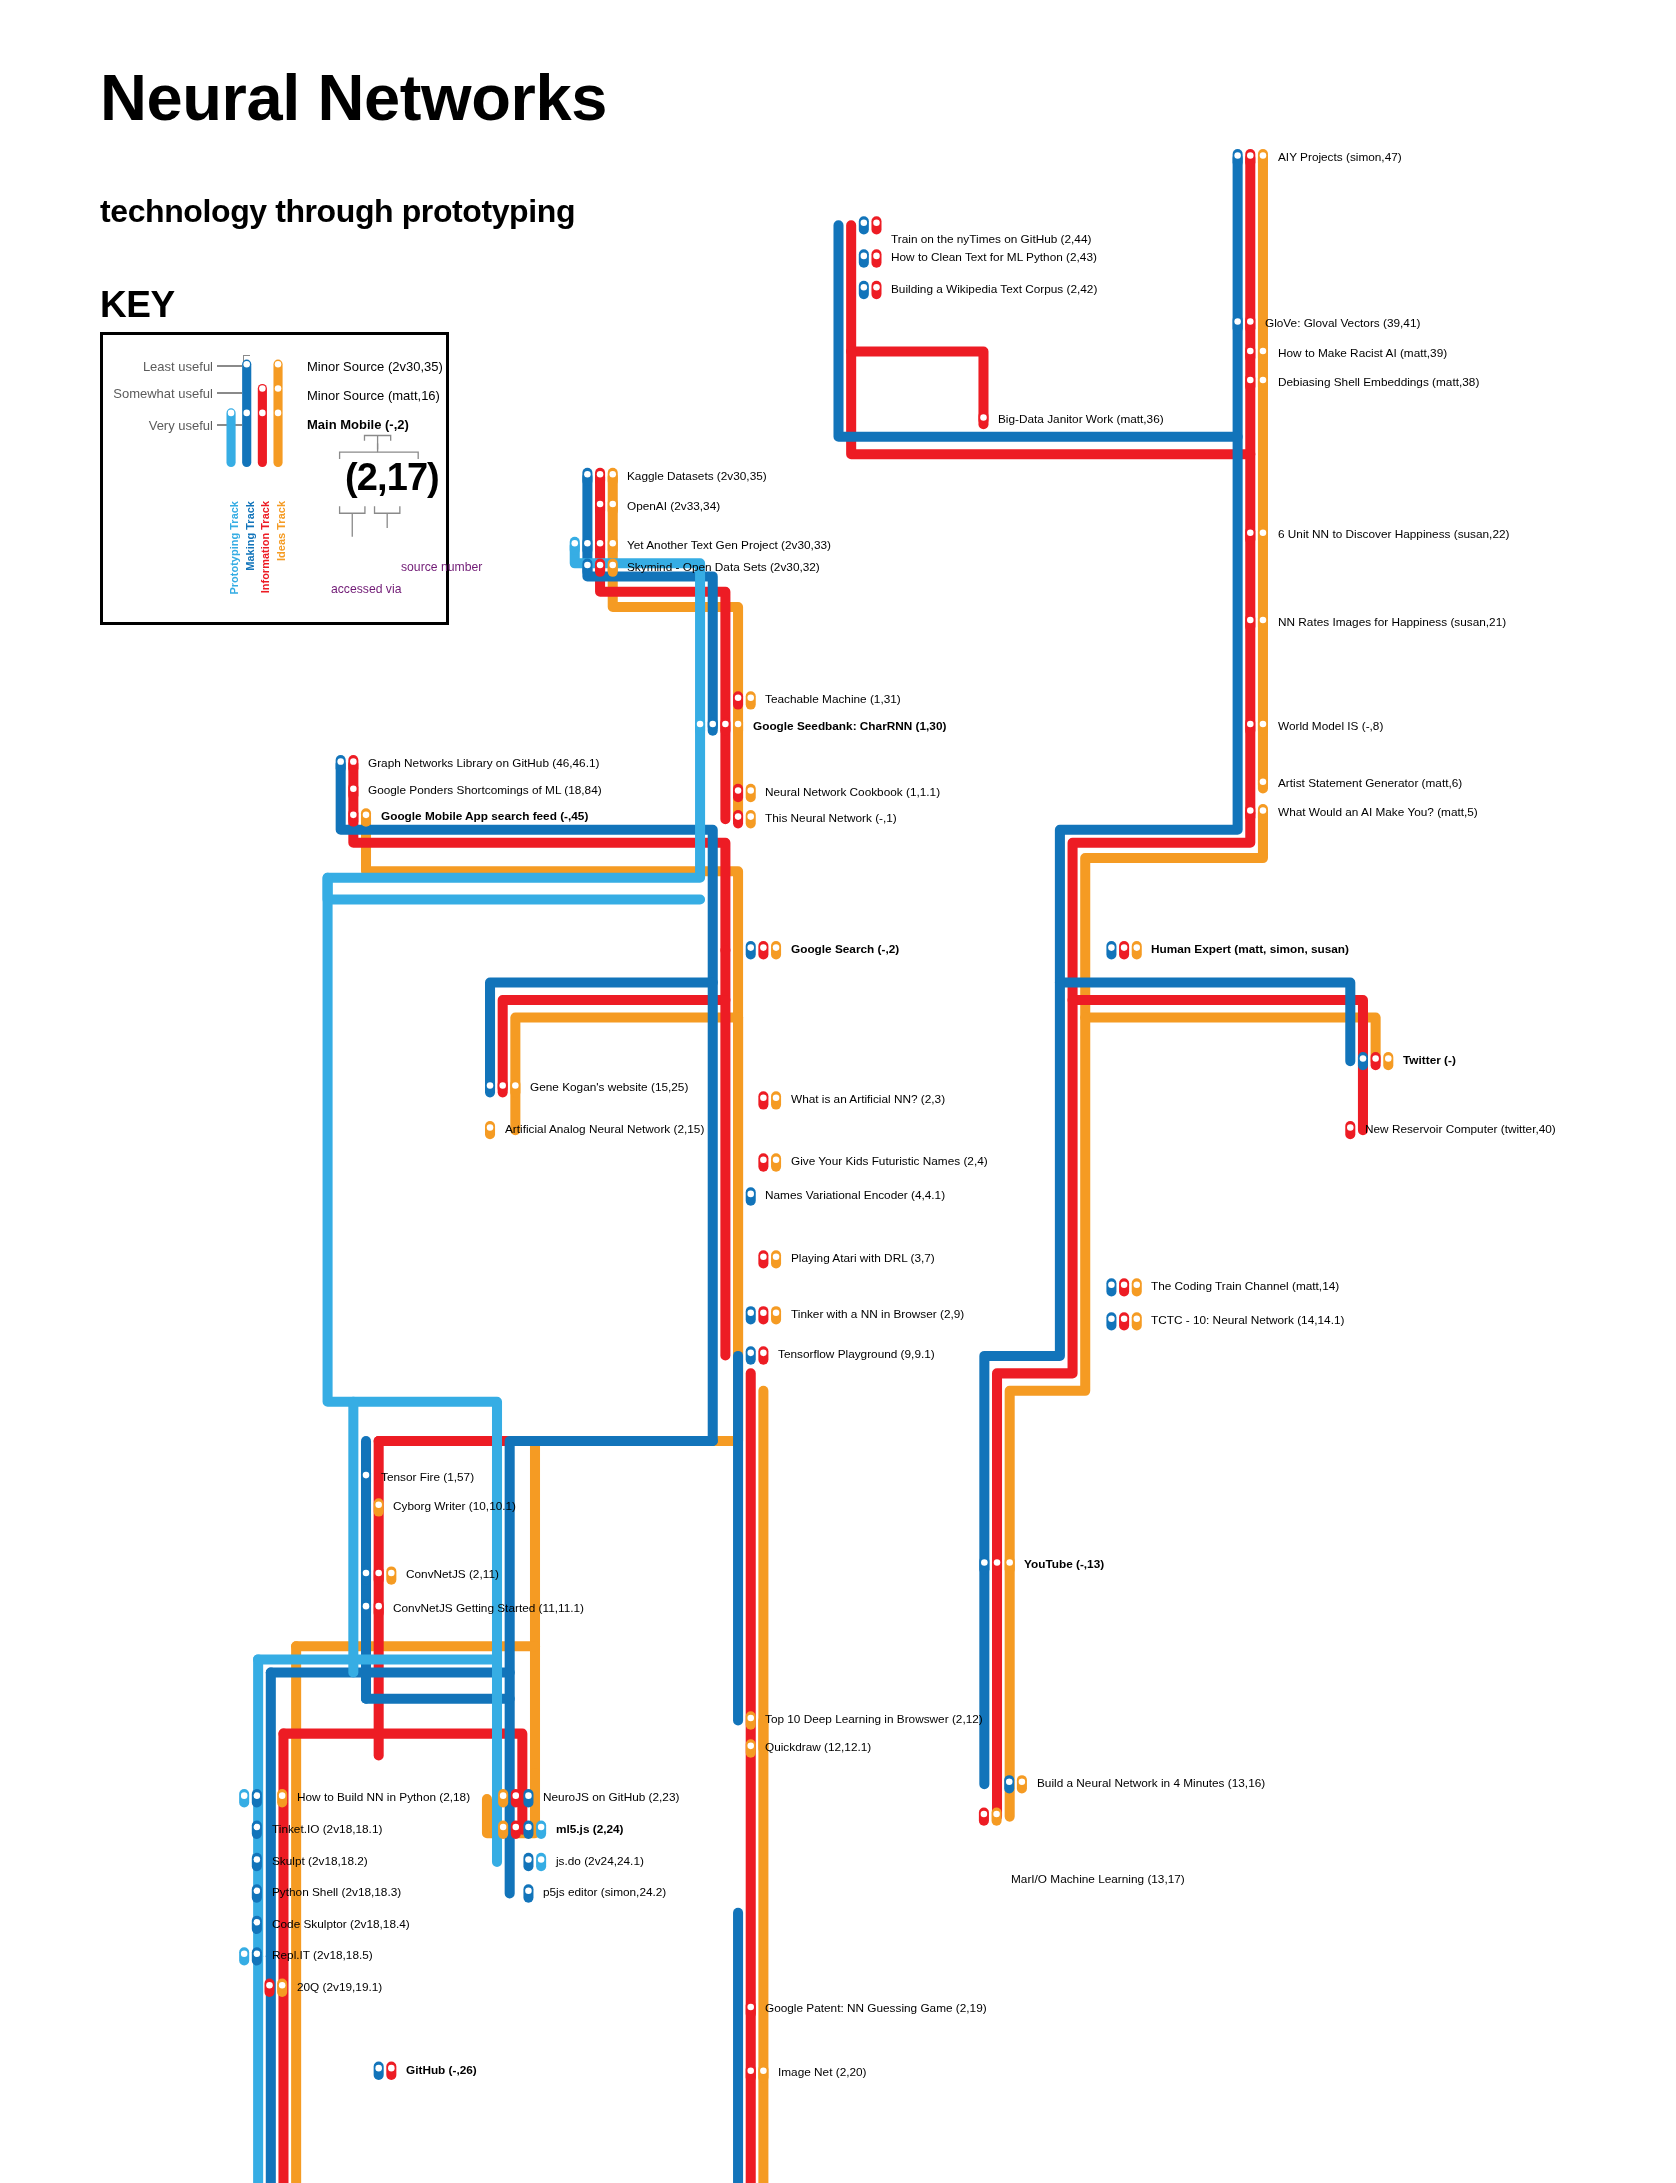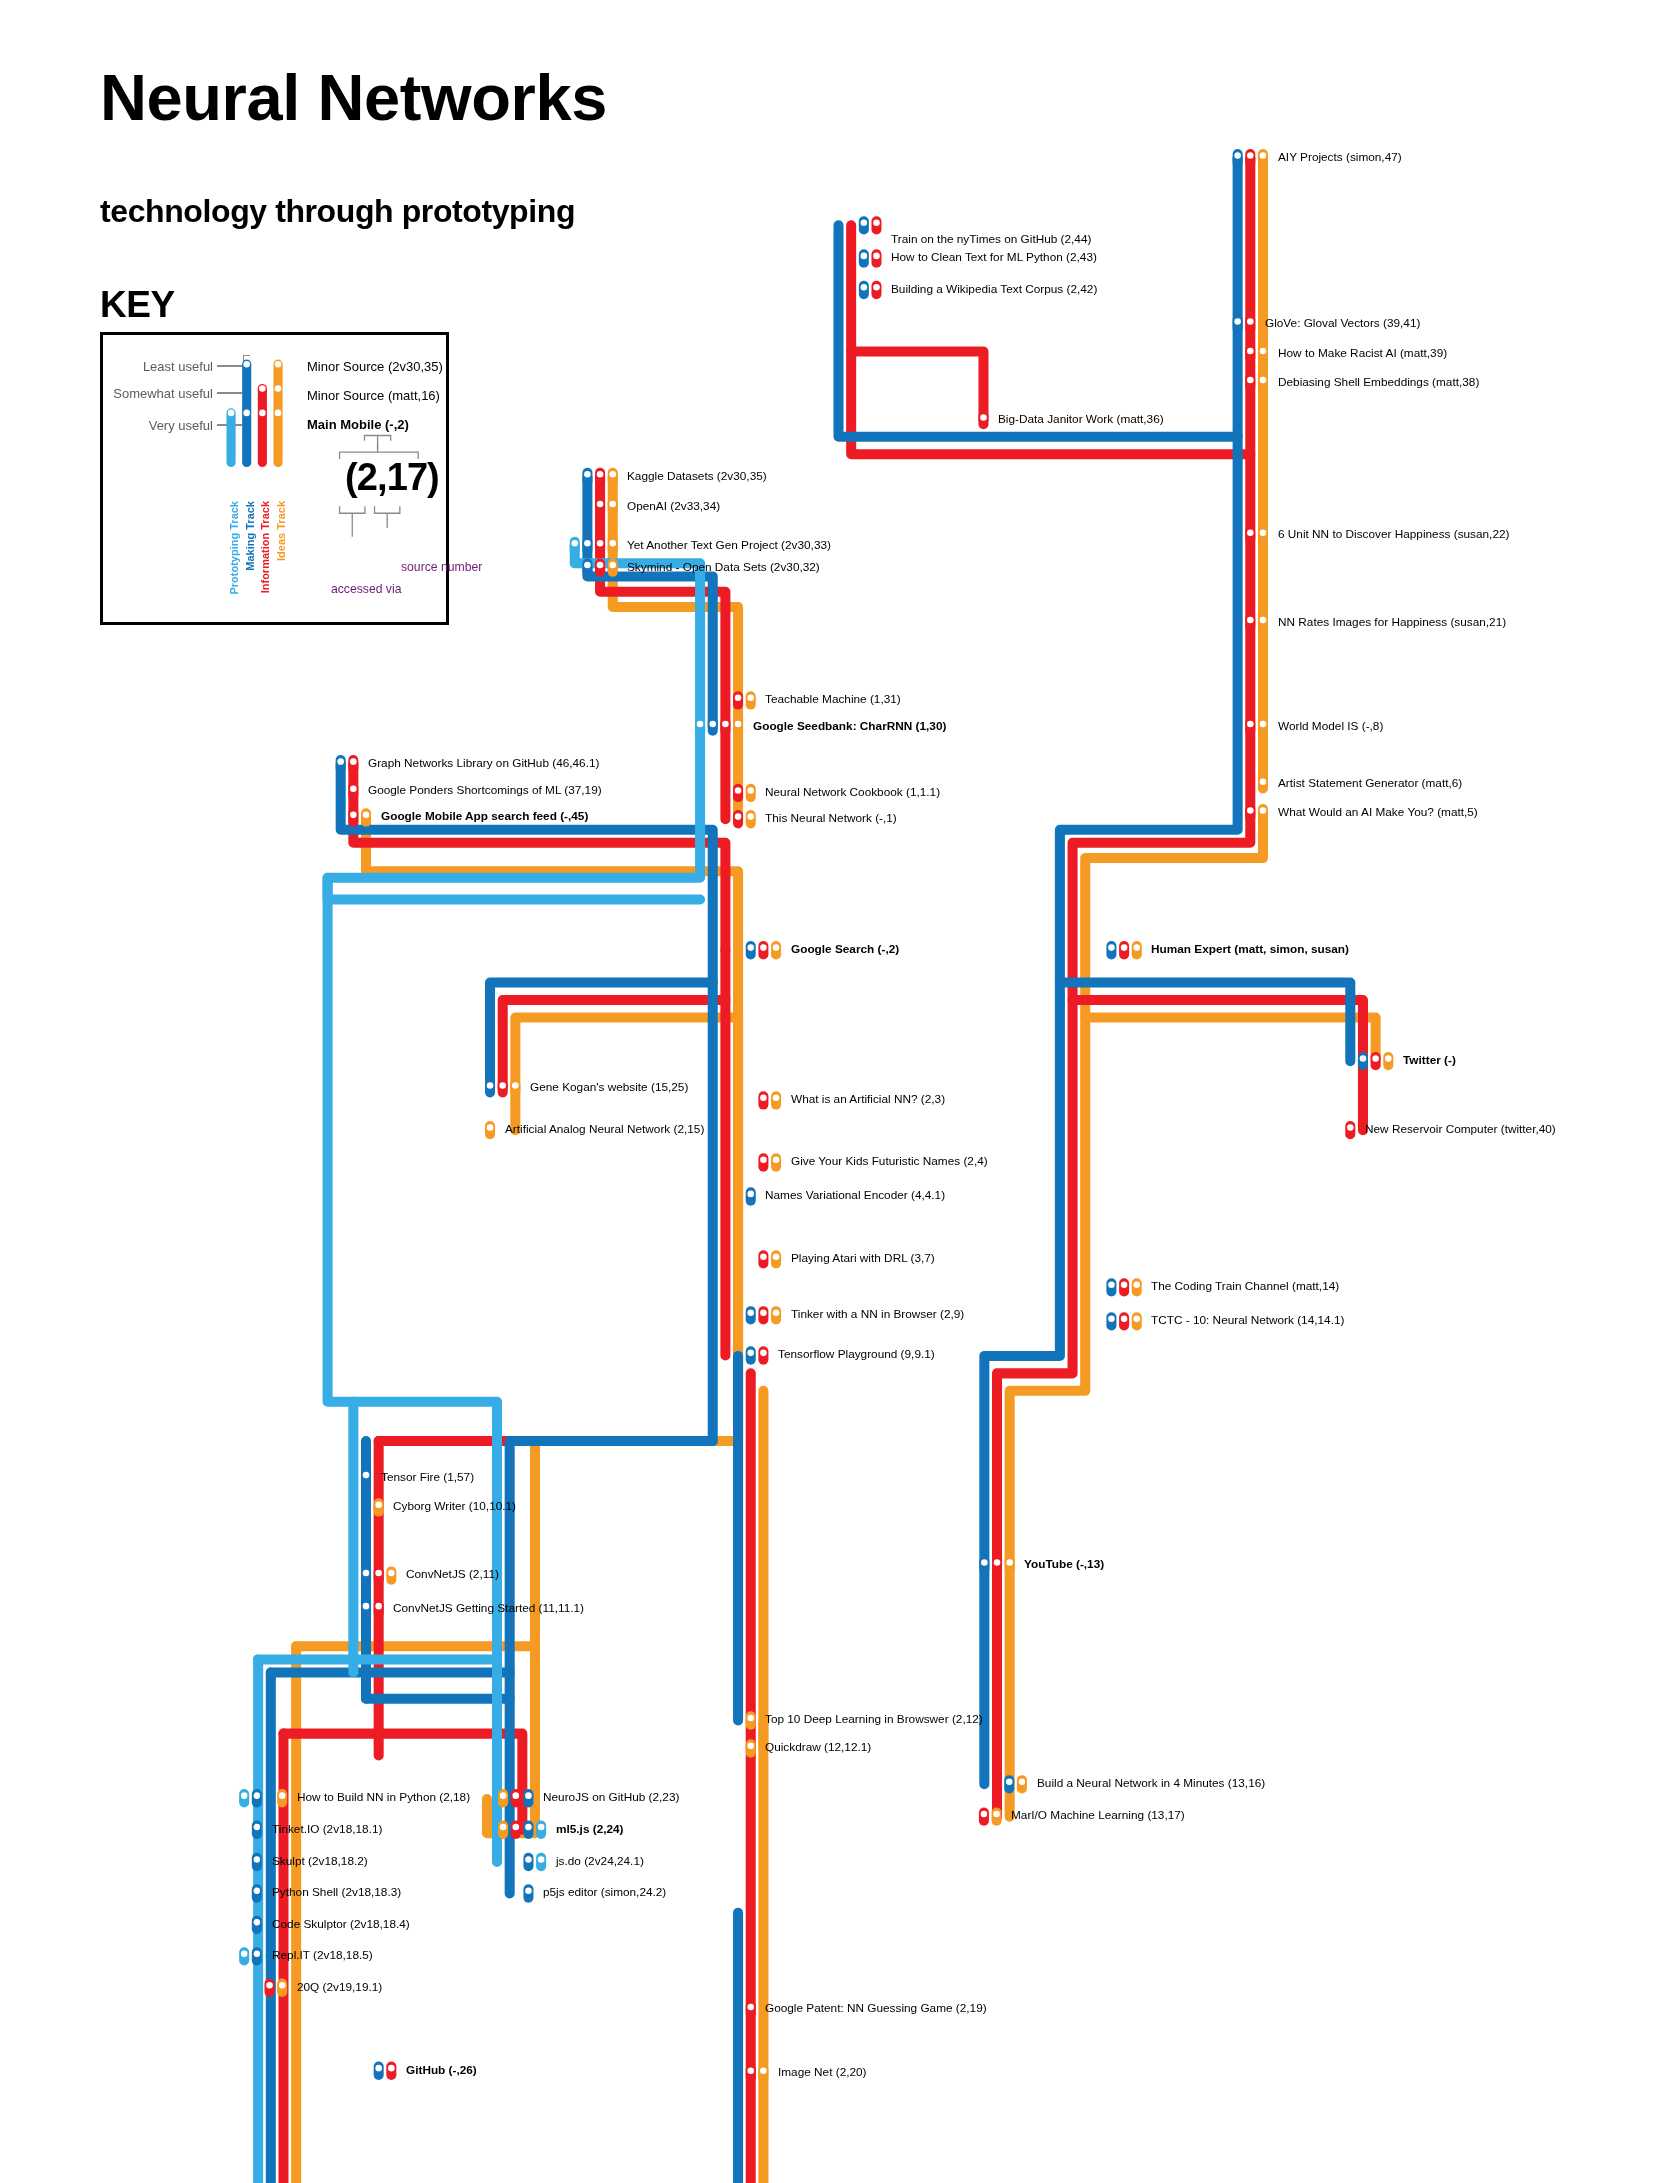--- a/index.html
+++ b/index.html
@@ -488,21 +488,21 @@
     <div class="lbl" style="left: 627px; top: 546px;">Yet Another Text Gen Project (2v30,33)</div>
     <div class="lbl" style="left: 627px; top: 568px;">Skymind - Open Data Sets (2v30,32)</div>
     <div class="lbl" style="left: 1278px; top: 535px;">6 Unit NN to Discover Happiness (susan,22)</div>
     <div class="lbl" style="left: 1278px; top: 623px;">NN Rates Images for Happiness (susan,21)</div>
     <div class="lbl" style="left: 765px; top: 700px;">Teachable Machine (1,31)</div>
     <div class="lbl b" style="left: 753px; top: 727px;">Google Seedbank: CharRNN (1,30)</div>
     <div class="lbl" style="left: 1278px; top: 727px;">World Model IS (-,8)</div>
     <div class="lbl" style="left: 368px; top: 764px;">Graph Networks Library on GitHub (46,46.1)</div>
     <div class="lbl" style="left: 1278px; top: 784px;">Artist Statement Generator (matt,6)</div>
     <div class="lbl" style="left: 765px; top: 793px;">Neural Network Cookbook (1,1.1)</div>
-    <div class="lbl" style="left: 368px; top: 791px;">Google Ponders Shortcomings of ML (37,19)</div>
+    <div class="lbl" style="left: 368px; top: 791px;">Google Ponders Shortcomings of ML (18,84)</div>
     <div class="lbl" style="left: 1278px; top: 813px;">What Would an AI Make You? (matt,5)</div>
     <div class="lbl" style="left: 765px; top: 819px;">This Neural Network (-,1)</div>
     <div class="lbl b" style="left: 381px; top: 817px;">Google Mobile App search feed (-,45)</div>
     <div class="lbl b" style="left: 791px; top: 950px;">Google Search (-,2)</div>
     <div class="lbl b" style="left: 1151px; top: 950px;">Human Expert (matt, simon, susan)</div>
     <div class="lbl b" style="left: 1403px; top: 1061px;">Twitter (-)</div>
     <div class="lbl" style="left: 530px; top: 1088px;">Gene Kogan's website (15,25)</div>
     <div class="lbl" style="left: 791px; top: 1100px;">What is an Artificial NN? (2,3)</div>
     <div class="lbl" style="left: 1365px; top: 1130px;">New Reservoir Computer (twitter,40)</div>
     <div class="lbl" style="left: 505px; top: 1130px;">Artificial Analog Neural Network (2,15)</div>
@@ -525,18 +525,18 @@
     <div class="lbl" style="left: 556px; top: 1862px;">js.do (2v24,24.1)</div>
     <div class="lbl" style="left: 272px; top: 1893px;">Python Shell (2v18,18.3)</div>
     <div class="lbl" style="left: 543px; top: 1893px;">p5js editor (simon,24.2)</div>
     <div class="lbl" style="left: 272px; top: 1925px;">Code Skulptor (2v18,18.4)</div>
     <div class="lbl" style="left: 272px; top: 1956px;">Repl.IT (2v18,18.5)</div>
     <div class="lbl" style="left: 297px; top: 1988px;">20Q (2v19,19.1)</div>
     <div class="lbl" style="left: 765px; top: 1720px;">Top 10 Deep Learning in Browswer (2,12)</div>
     <div class="lbl" style="left: 765px; top: 1748px;">Quickdraw (12,12.1)</div>
     <div class="lbl" style="left: 1037px; top: 1784px;">Build a Neural Network in 4 Minutes (13,16)</div>
     <div class="lbl b" style="left: 1024px; top: 1565px;">YouTube (-,13)</div>
-    <div class="lbl" style="left: 1011px; top: 1816px;">MarI/O Machine Learning (13,17)</div>
+    <div class="lbl" style="left: 1011px; top: 1880px;">MarI/O Machine Learning (13,17)</div>
     <div class="lbl" style="left: 765px; top: 2009px;">Google Patent: NN Guessing Game (2,19)</div>
     <div class="lbl" style="left: 778px; top: 2073px;">Image Net (2,20)</div>
     <div class="lbl b" style="left: 406px; top: 2071px;">GitHub (-,26)</div>
   </div>
 
 
 </body></html>

